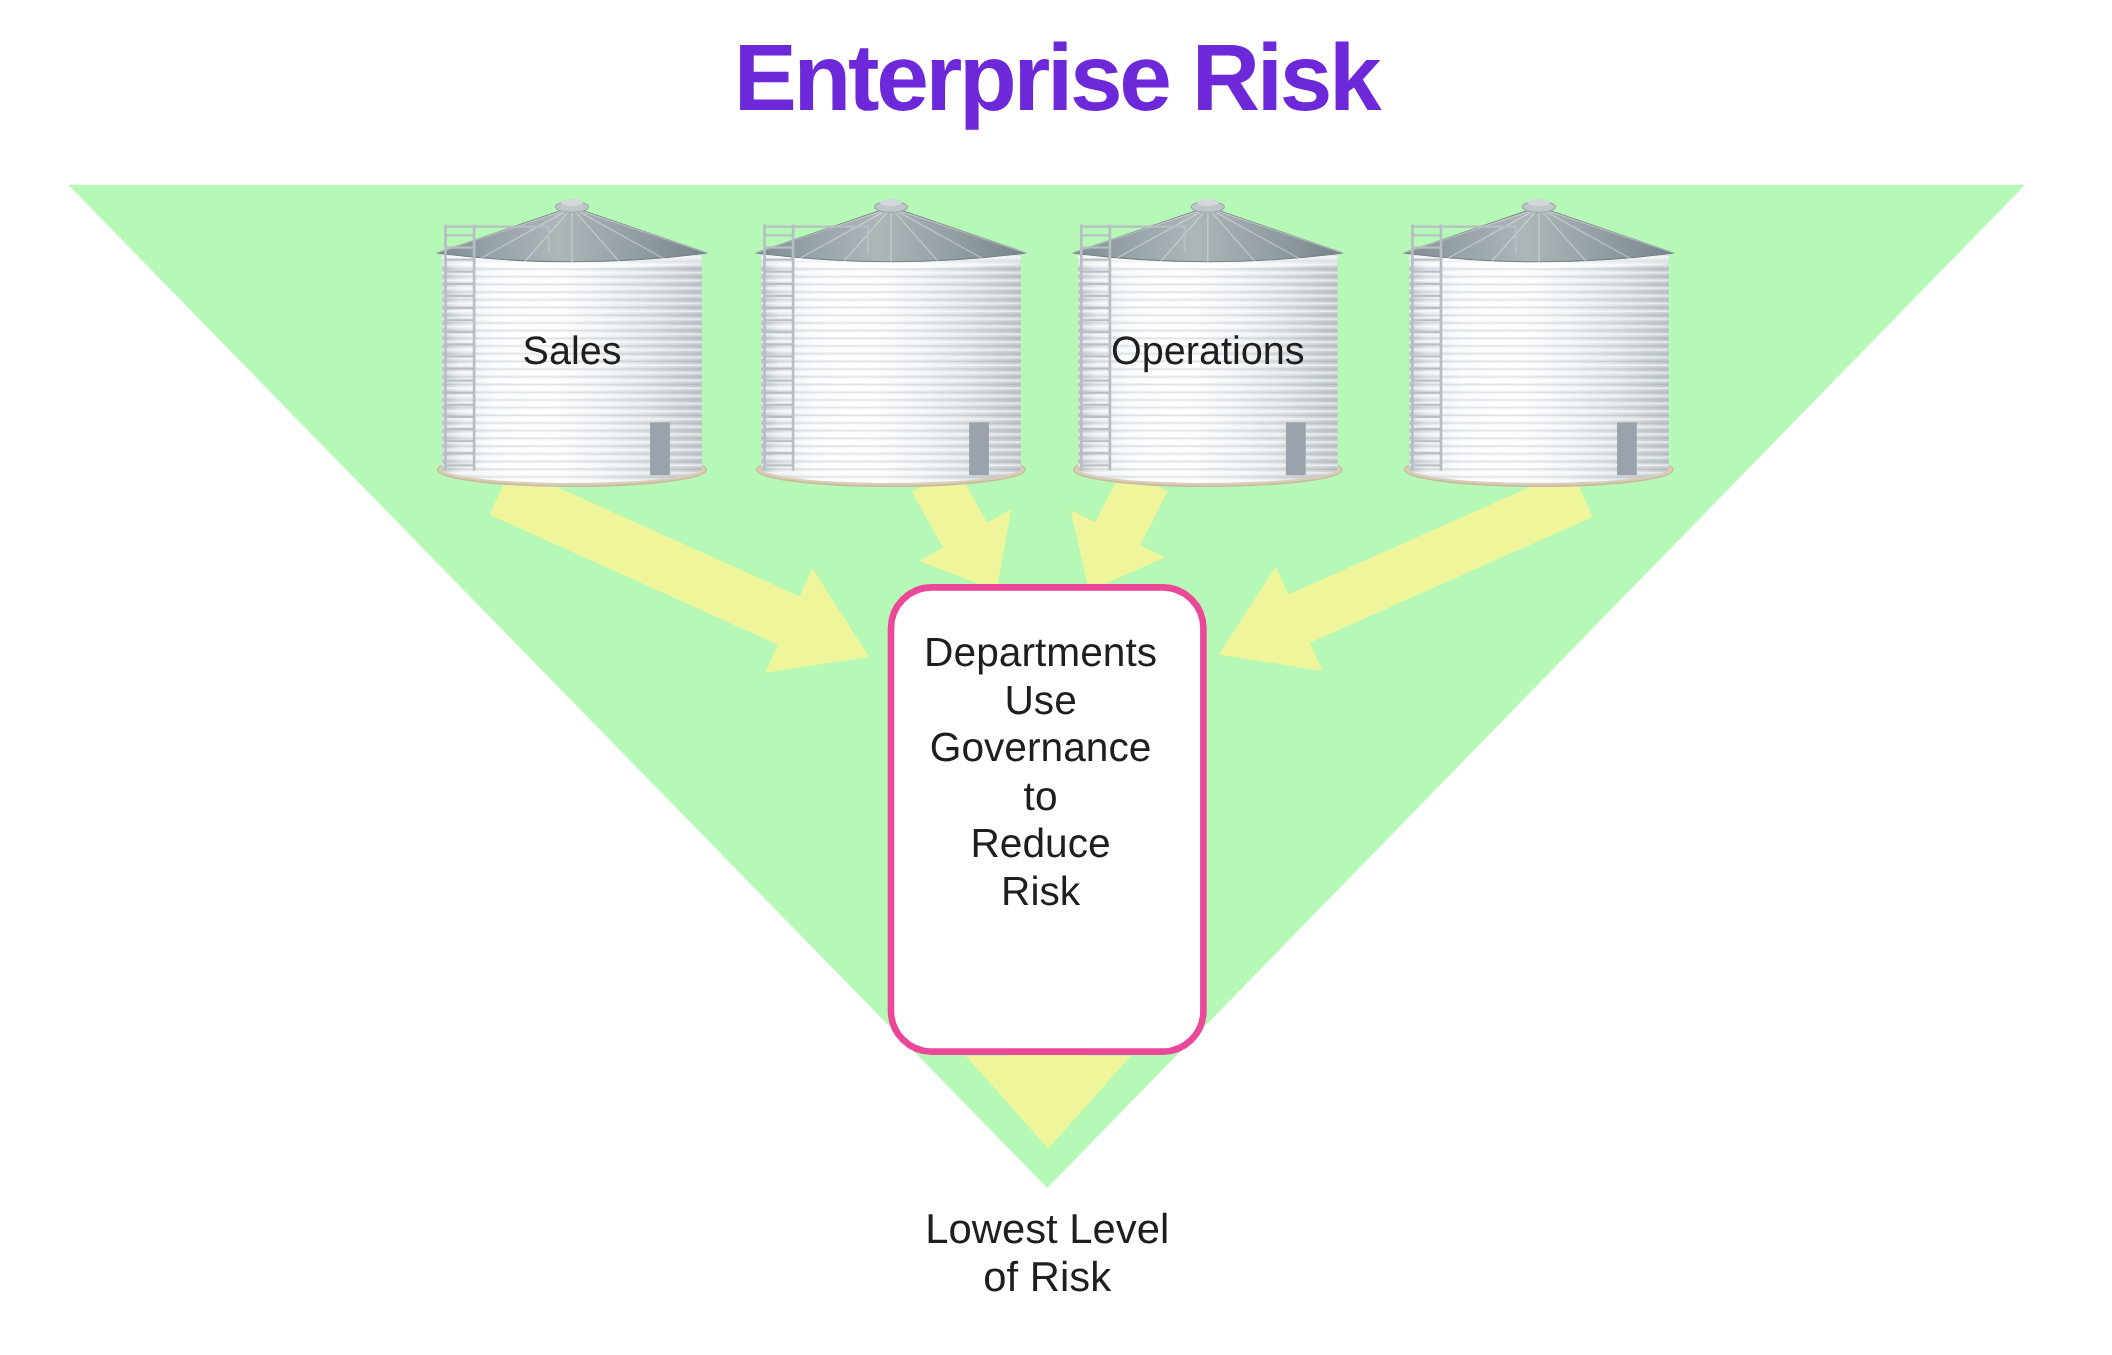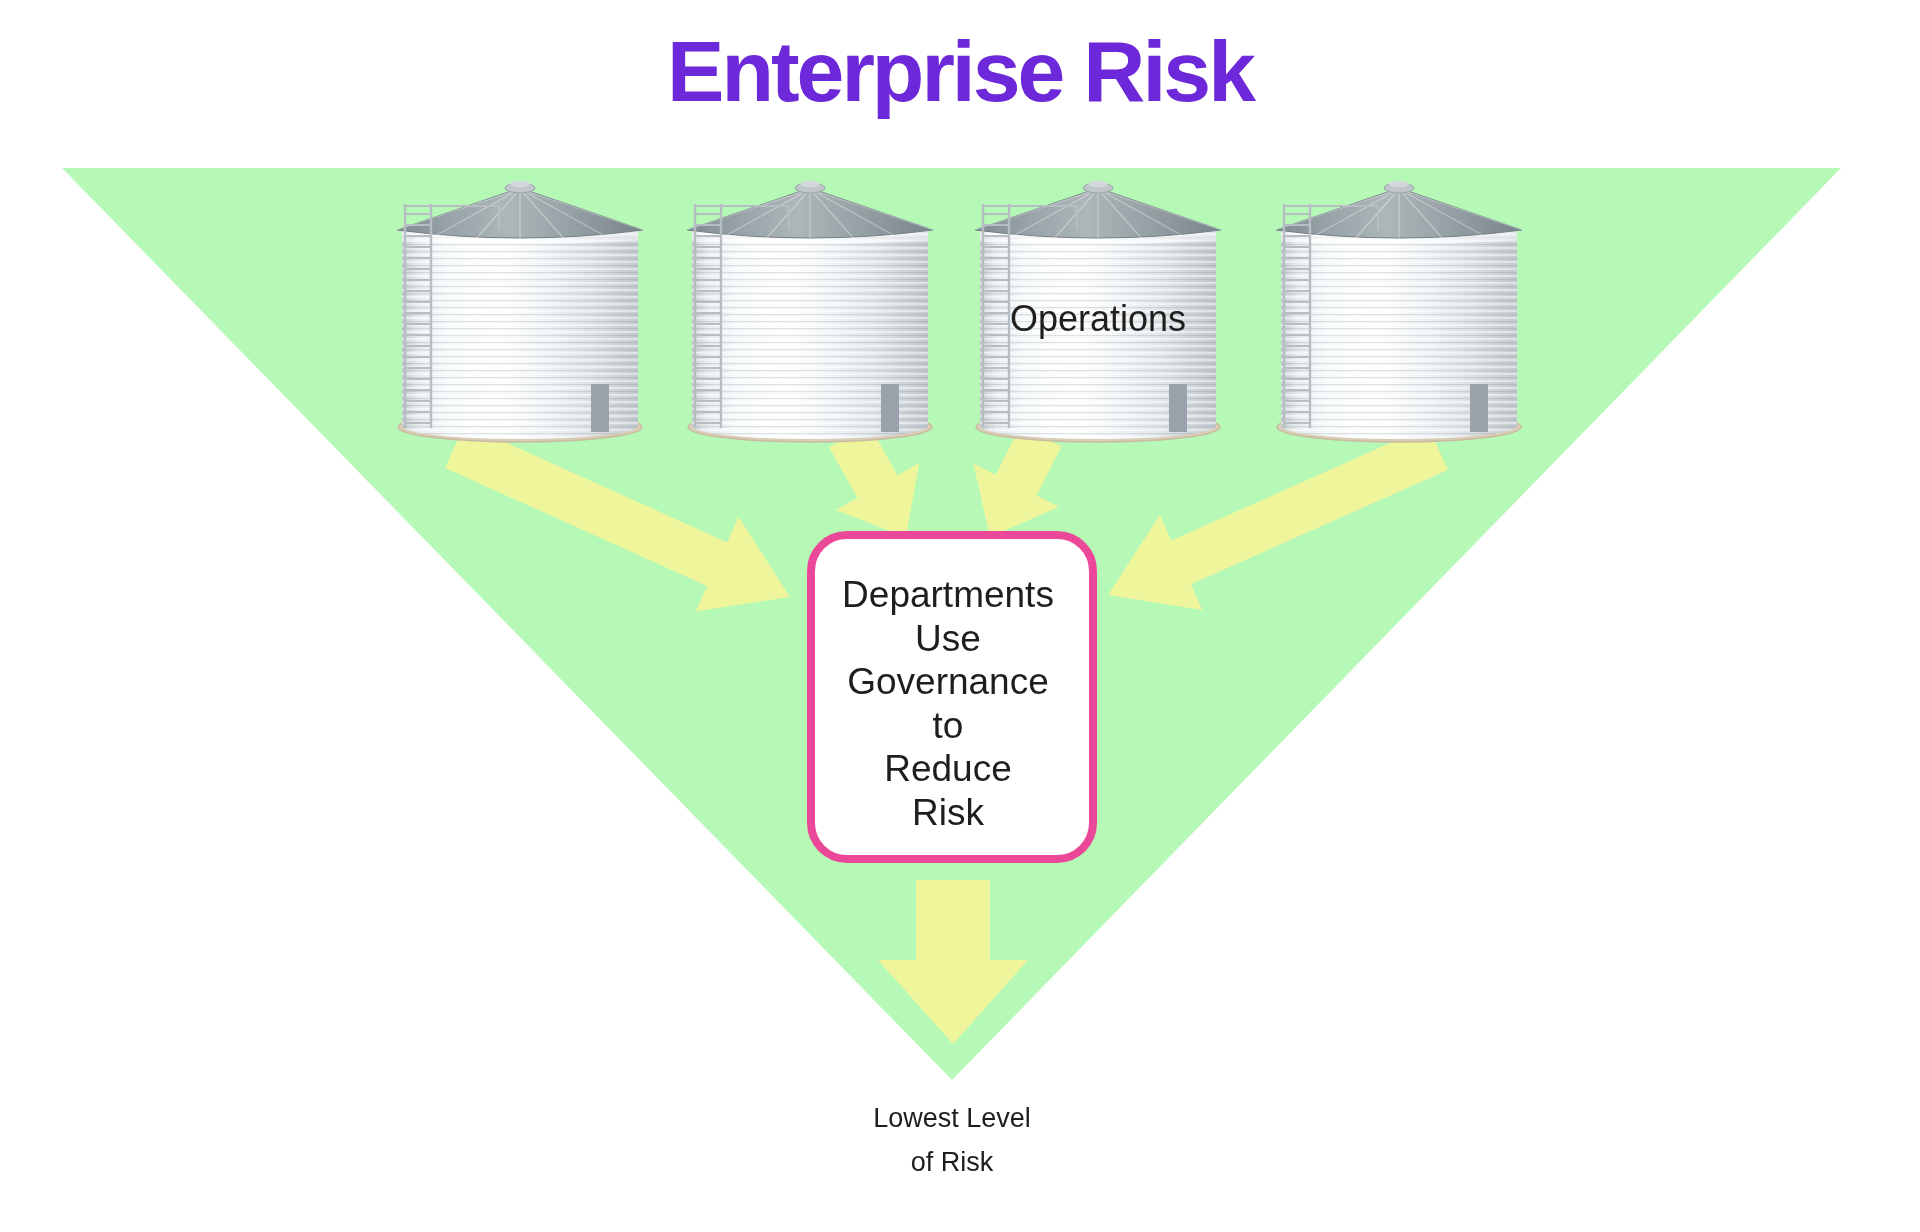--- a/index.html
+++ b/index.html
@@ -21,31 +21,31 @@
   #silo-hr{left:1274px;}
   .silo-label{
     width:250px;text-align:center;font-size:36px;line-height:42px;
     color:#1e1e1e;white-space:pre-line;font-weight:300;
   }
   #label-sales{left:395px;top:298px;}
   #label-finance{left:685px;top:298px;}
   #label-operations{left:973px;top:298px;}
   #label-hr{left:1274px;top:288px;}
   #governance-box{
-    left:807px;top:531px;width:290px;height:332px;box-sizing:border-box;
-    background:#ffffff;border:8px solid #ec4899;border-radius:40px;
+    left:807px;top:531px;width:290px;height:428px;box-sizing:border-box;
+    background:#ffffff;border:6px solid #ec4899;border-radius:40px;
   }
   #governance-text{
     position:absolute;left:0;top:34px;width:266px;text-align:center;
     font-size:37px;line-height:43.5px;color:#1e1e1e;white-space:pre-line;
     font-weight:300;
   }
   #bottom-caption{
     left:652px;top:1096px;width:600px;text-align:center;
-    font-size:27px;line-height:44px;color:#1e1e1e;white-space:pre-line;
+    font-size:38px;line-height:44px;color:#1e1e1e;white-space:pre-line;
     font-weight:300;
   }
 </style>
 </head>
 <body>
 
 <div id="canvas">
 
   <svg id="funnel-layer" class="abs" width="1920" height="1232" viewBox="0 0 1920 1232">
     <defs>
@@ -150,20 +150,21 @@
     <path d="M125,13 L2,54 M125,13 L40,60 M125,13 L80,64 M125,13 L125,66 M125,13 L170,64 M125,13 L210,60 M125,13 L248,54" stroke="rgba(255,255,255,0.35)" stroke-width="1.2" fill="none"></path>
     <ellipse cx="125" cy="12" rx="15" ry="5" fill="#bfc7cb" stroke="#99a3a8" stroke-width="1"></ellipse>
     <ellipse cx="125" cy="8" rx="10" ry="3.2" fill="#d3d8db"></ellipse>
     <g stroke="#b6bec4" fill="none">
       <path d="M10,28 L10,252 M36,28 L36,252" stroke-width="2.4"></path>
       <rect x="10" y="32" width="26" height="218" fill="url(#rungs)" stroke="none"></rect>
       <path d="M10,30 L104,30 M104,30 L104,54" stroke-width="2"></path>
     </g>
   </svg>
 
+  <div class="abs silo-label" id="label-sales">Sales</div>
   <div class="abs silo-label" id="label-operations">Operations</div>
 
   <div class="abs" id="governance-box">
     <div id="governance-text">Departments
 Use
 Governance
 to
 Reduce
 Risk</div>
   </div>

